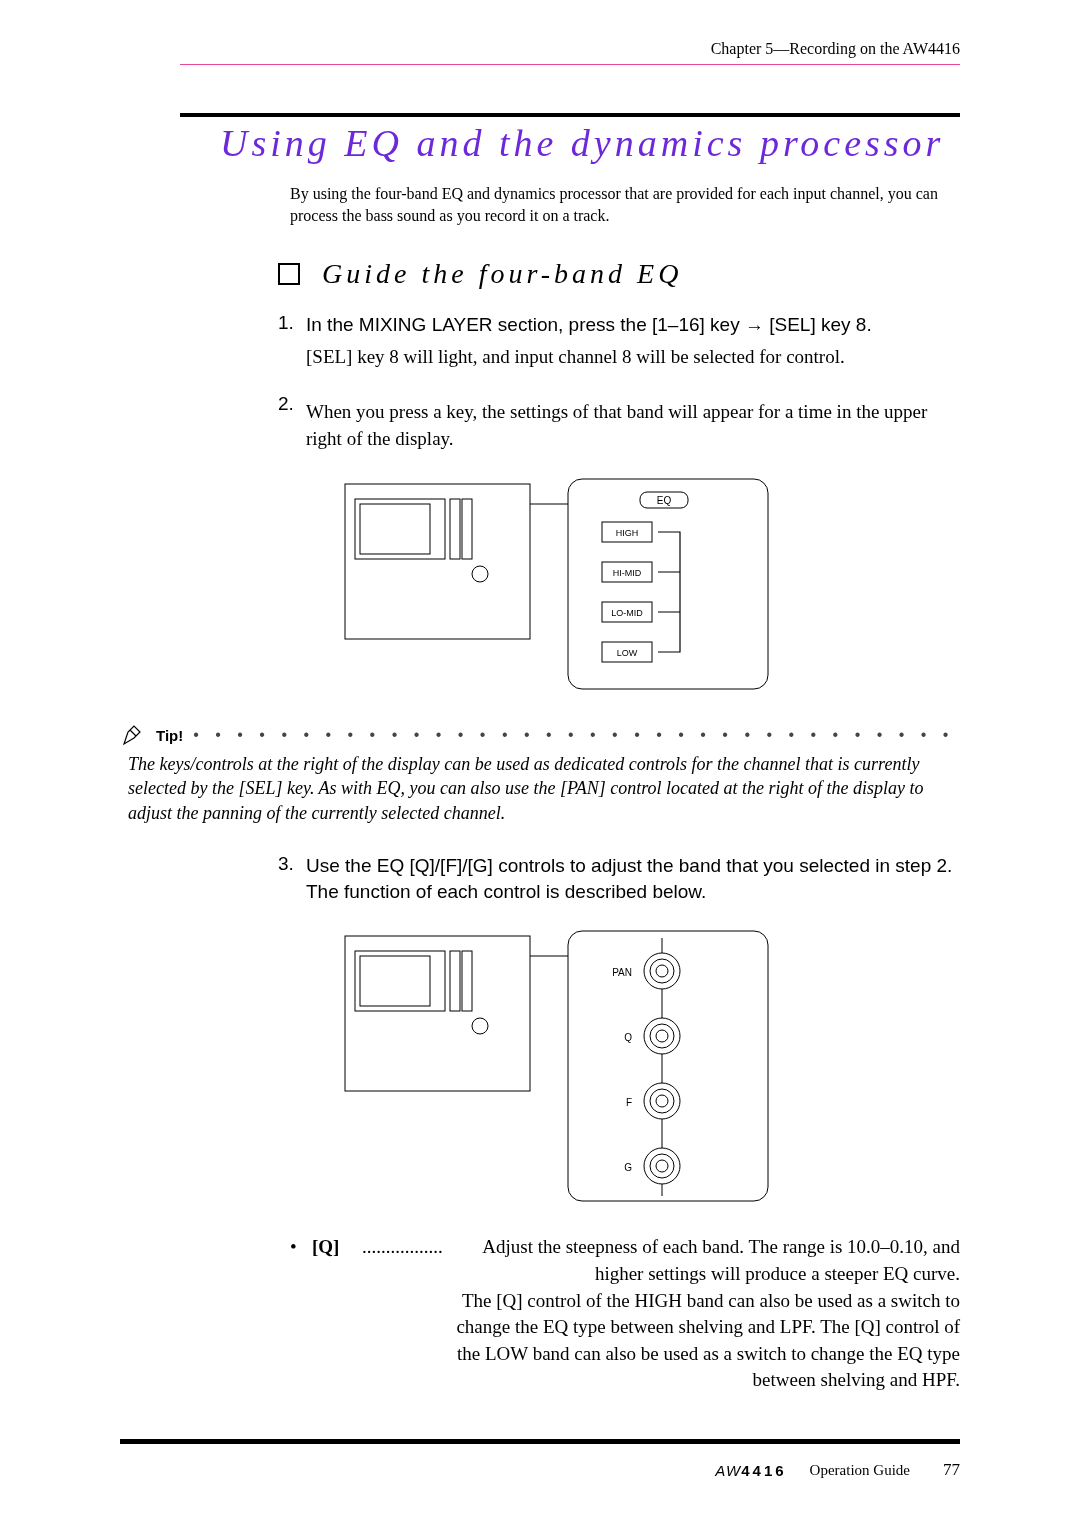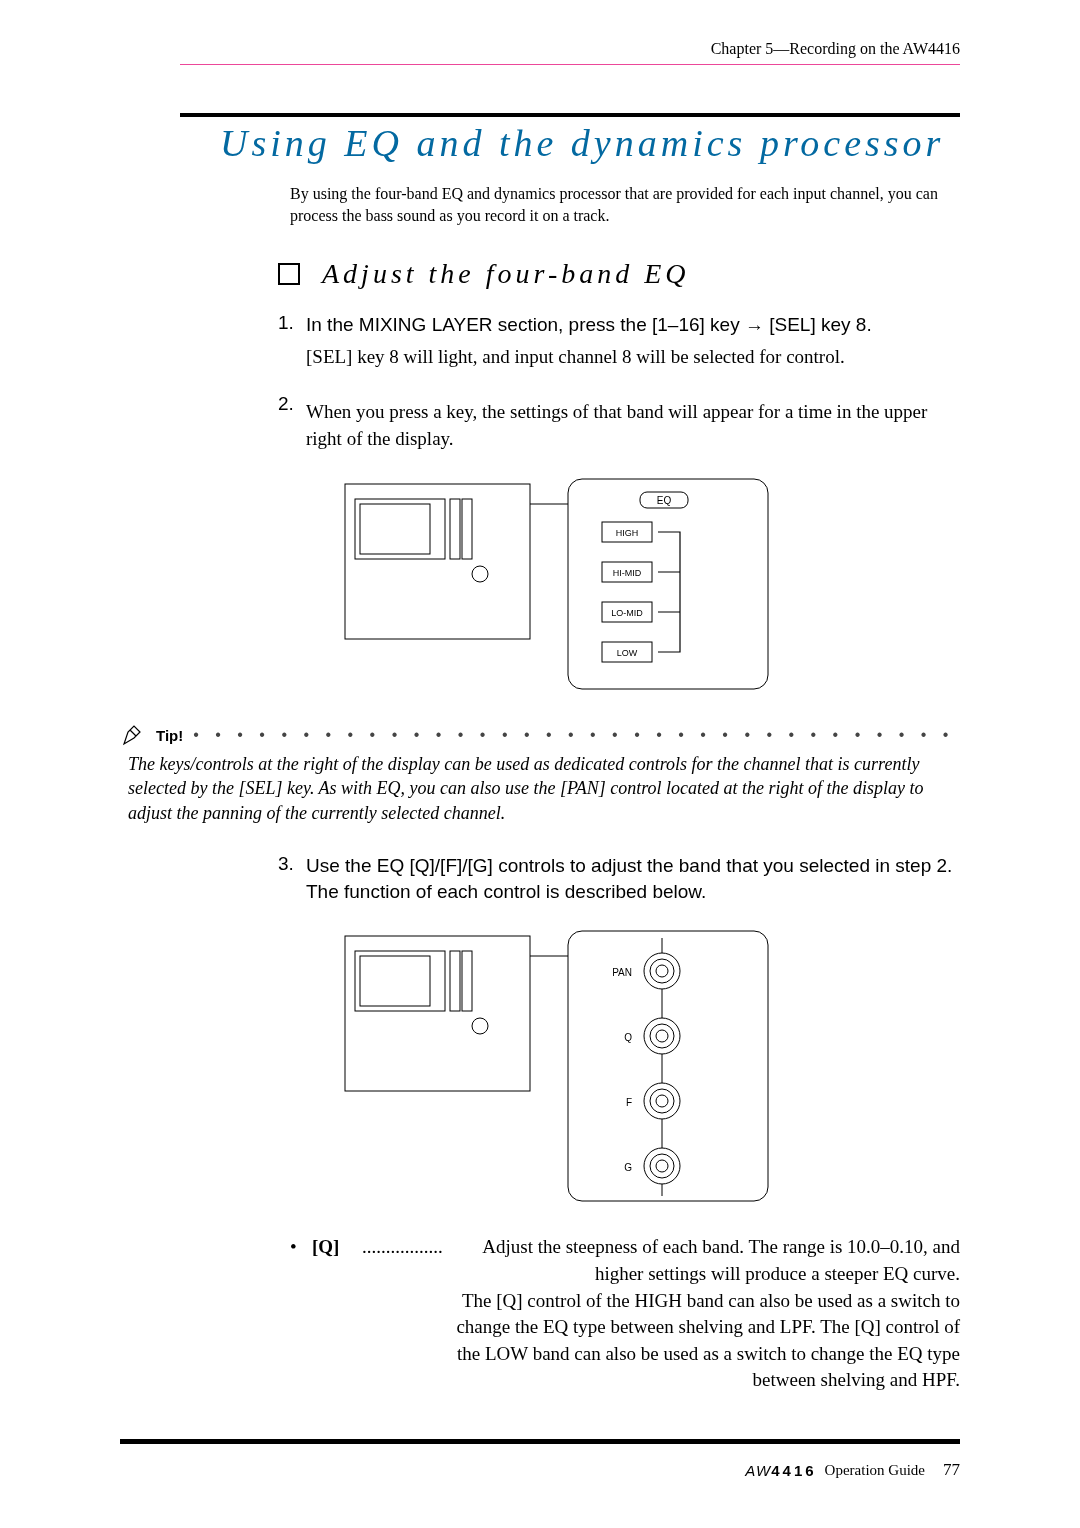--- a/index.html
+++ b/index.html
@@ -31,21 +31,21 @@
     margin-bottom: 4px;
     margin-left: 60px;
   }
   .section-title {
     font-style: italic;
     font-family: "Times New Roman", Times, serif;
     font-size: 38px;
     letter-spacing: 4px;
     margin-left: 100px;
     margin-bottom: 18px;
-    color: #0369a1;
+    color: #6d28d9;
   }
   .intro-para {
     font-size: 16px;
     line-height: 1.4;
     margin-left: 170px;
     margin-bottom: 30px;
   }
   .sub-heading-row {
     display: flex;
     align-items: center;
@@ -143,21 +143,21 @@
   .bullet-dots { flex-shrink: 0; }
   .bullet-body { flex: 1; padding-left: 4px; text-align: right; }
   .footer {
     position: absolute;
     bottom: 48px;
     right: 120px;
     font-size: 15px;
     display: flex;
     align-items: center;
     justify-content: flex-end;
-    gap: 8px;
+    gap: 23px;
     width: 500px;
   }
   .footer-rule {
     position: absolute;
     bottom: 84px;
     left: 120px;
     right: 120px;
     height: 5px;
     background: #000;
   }
@@ -176,21 +176,21 @@
 
   <div class="header-line">Chapter 5—Recording on the AW4416</div>
 
   <div class="title-rule"></div>
   <div class="section-title">Using EQ and the dynamics processor</div>
 
   <div class="intro-para">By using the four-band EQ and dynamics processor that are provided for each input channel, you can process the bass sound as you record it on a track.</div>
 
   <div class="sub-heading-row">
     <div class="sub-square"></div>
-    <div class="sub-heading">Adjust the four-band EQ</div>
+    <div class="sub-heading">Guide the four-band EQ</div>
   </div>
 
   <div class="step">
     <div class="step-row">
       <div class="step-num">1.</div>
       <div class="step-body">
         <span class="step-head">
           <span>In the MIXING LAYER section, press the [1–16] key </span><span class="arrow">→</span><span> [SEL] key 8.</span>
         </span>
         <div class="step-detail">[SEL] key 8 will light, and input channel 8 will be selected for control.</div>

